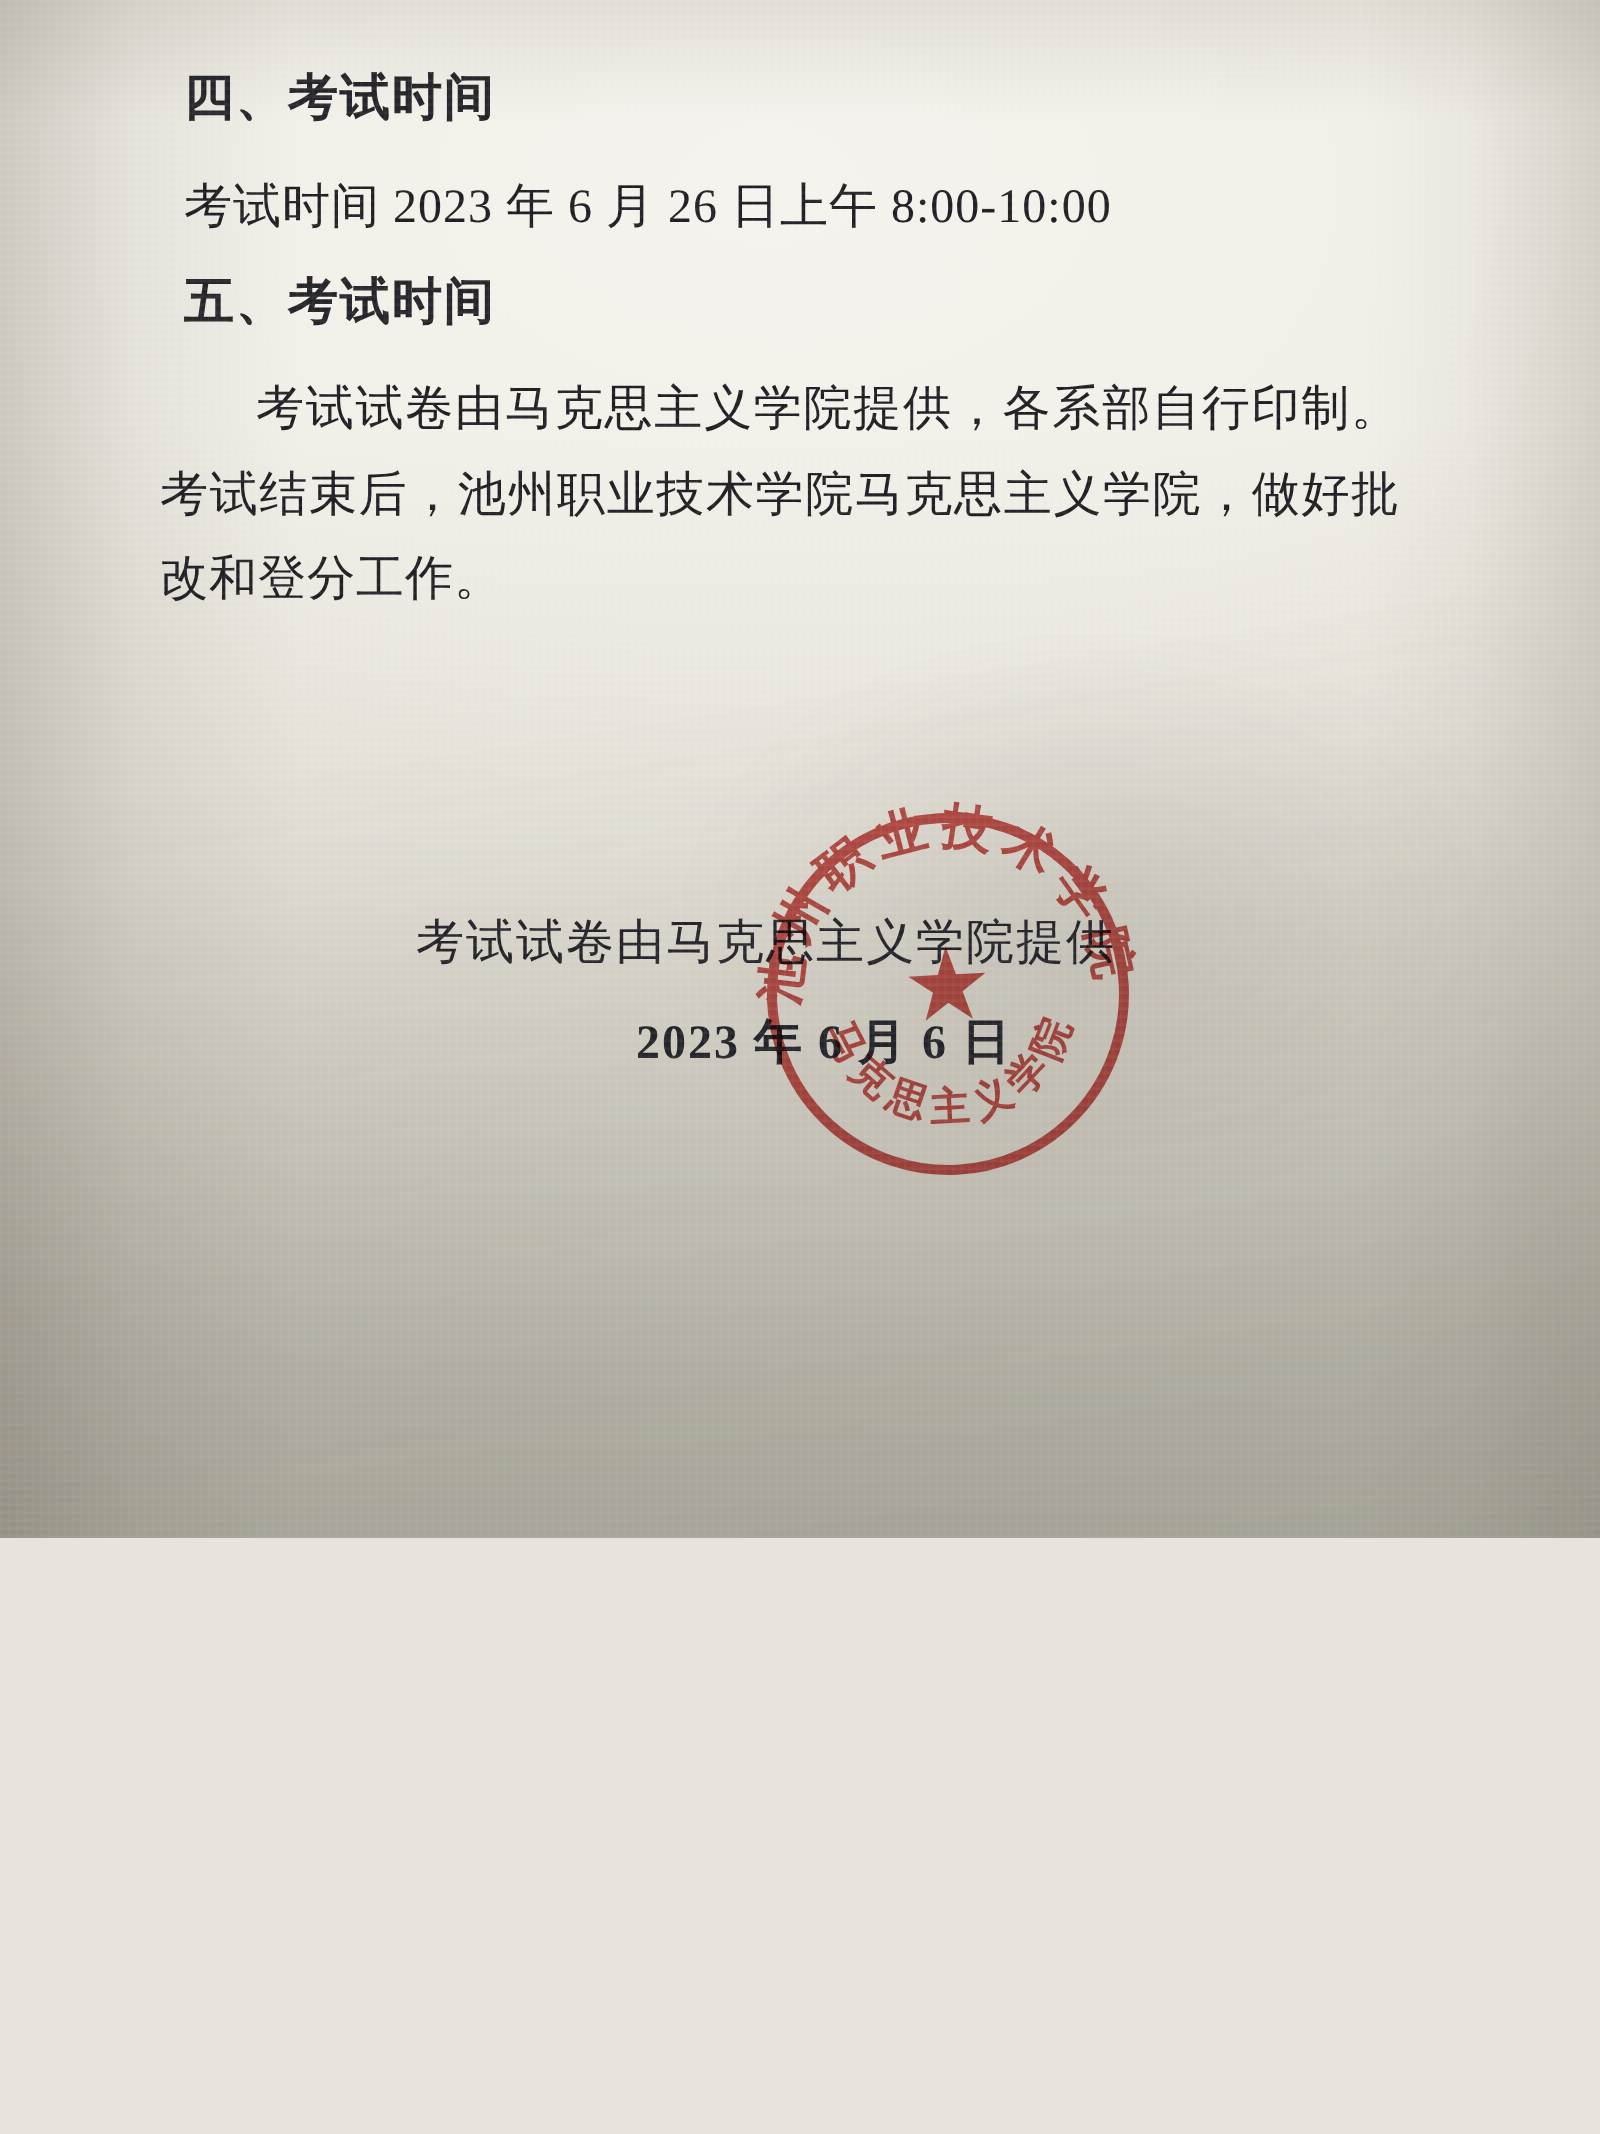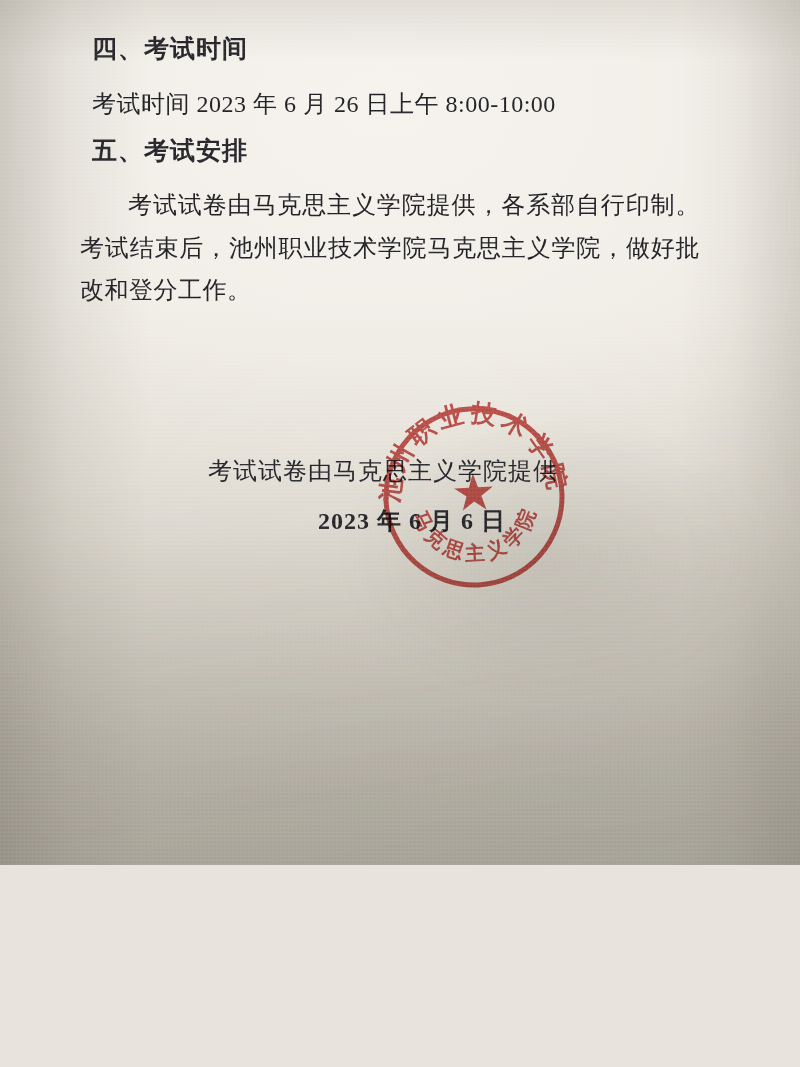--- a/index.html
+++ b/index.html
@@ -11,21 +11,21 @@
     height: 1067px;
     overflow: hidden;
     background: #e8e4dd;
     font-family: "Liberation Serif", "DejaVu Serif", serif;
   }
 
   
   #page {
     position: relative;
     width: 800px;
-    height: 865px;
+    height: 769px;
     background:
       radial-gradient(120% 80% at 48% 12%, #f6f3ee 0%, #f2efe8 38%, #ebe7de 62%, #e2ded4 82%, #d8d4c9 100%);
     overflow: hidden;
   }
 
   
   .shade {
     position: absolute;
     pointer-events: none;
   }
@@ -140,21 +140,21 @@
   <div class="shade shade-bottom"></div>
   <div class="shade shade-diag"></div>
   <div class="shade shade-blob"></div>
 
   <div class="content">
 
     <div class="heading" id="h-exam-time">四、考试时间</div>
 
     <div class="para" id="p-exam-time">考试时间 2023 年 6 月 26 日上午 8:00-10:00</div>
 
-    <div class="heading" id="h-exam-plan">五、考试安排</div>
+    <div class="heading" id="h-exam-plan">五、考试时间</div>
 
     <div class="para" id="p-exam-plan">考试试卷由马克思主义学院提供，各系部自行印制。考试结束后，池州职业技术学院马克思主义学院，做好批改和登分工作。</div>
 
     <div id="sig-org">考试试卷由马克思主义学院提供</div>
 
     <div id="sig-date">2023 年 6 月 6 日</div>
   </div>
 
   <div id="seal">
     <svg width="194" height="194" viewBox="0 0 194 194" xmlns="http://www.w3.org/2000/svg">

